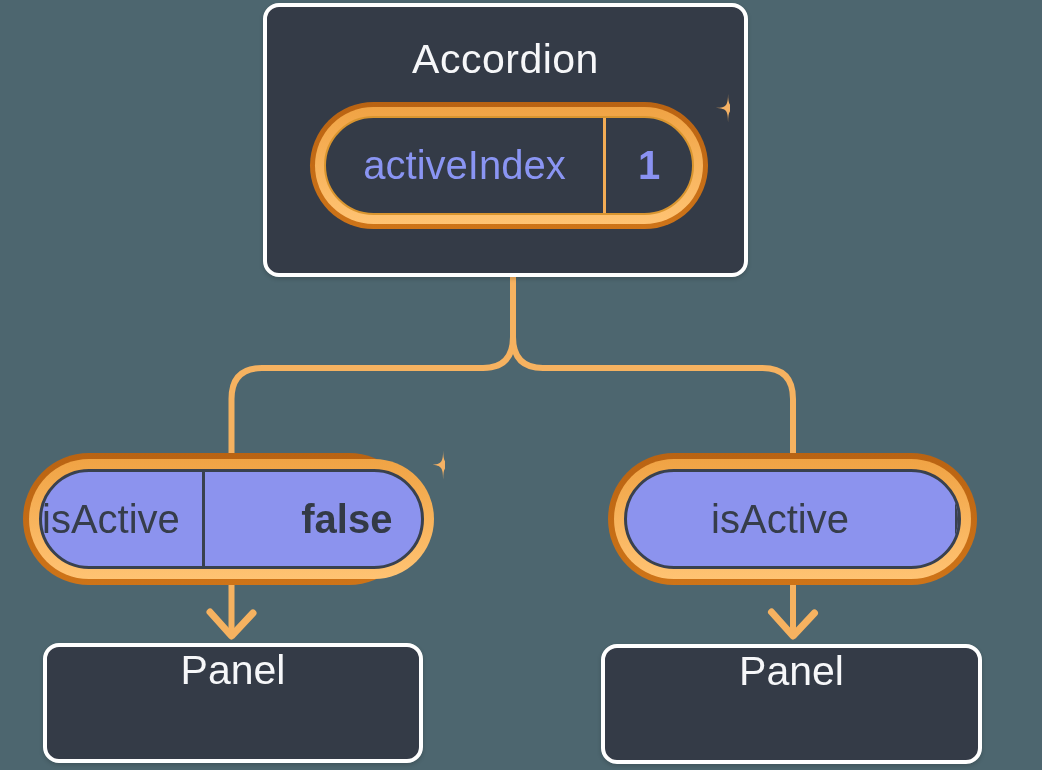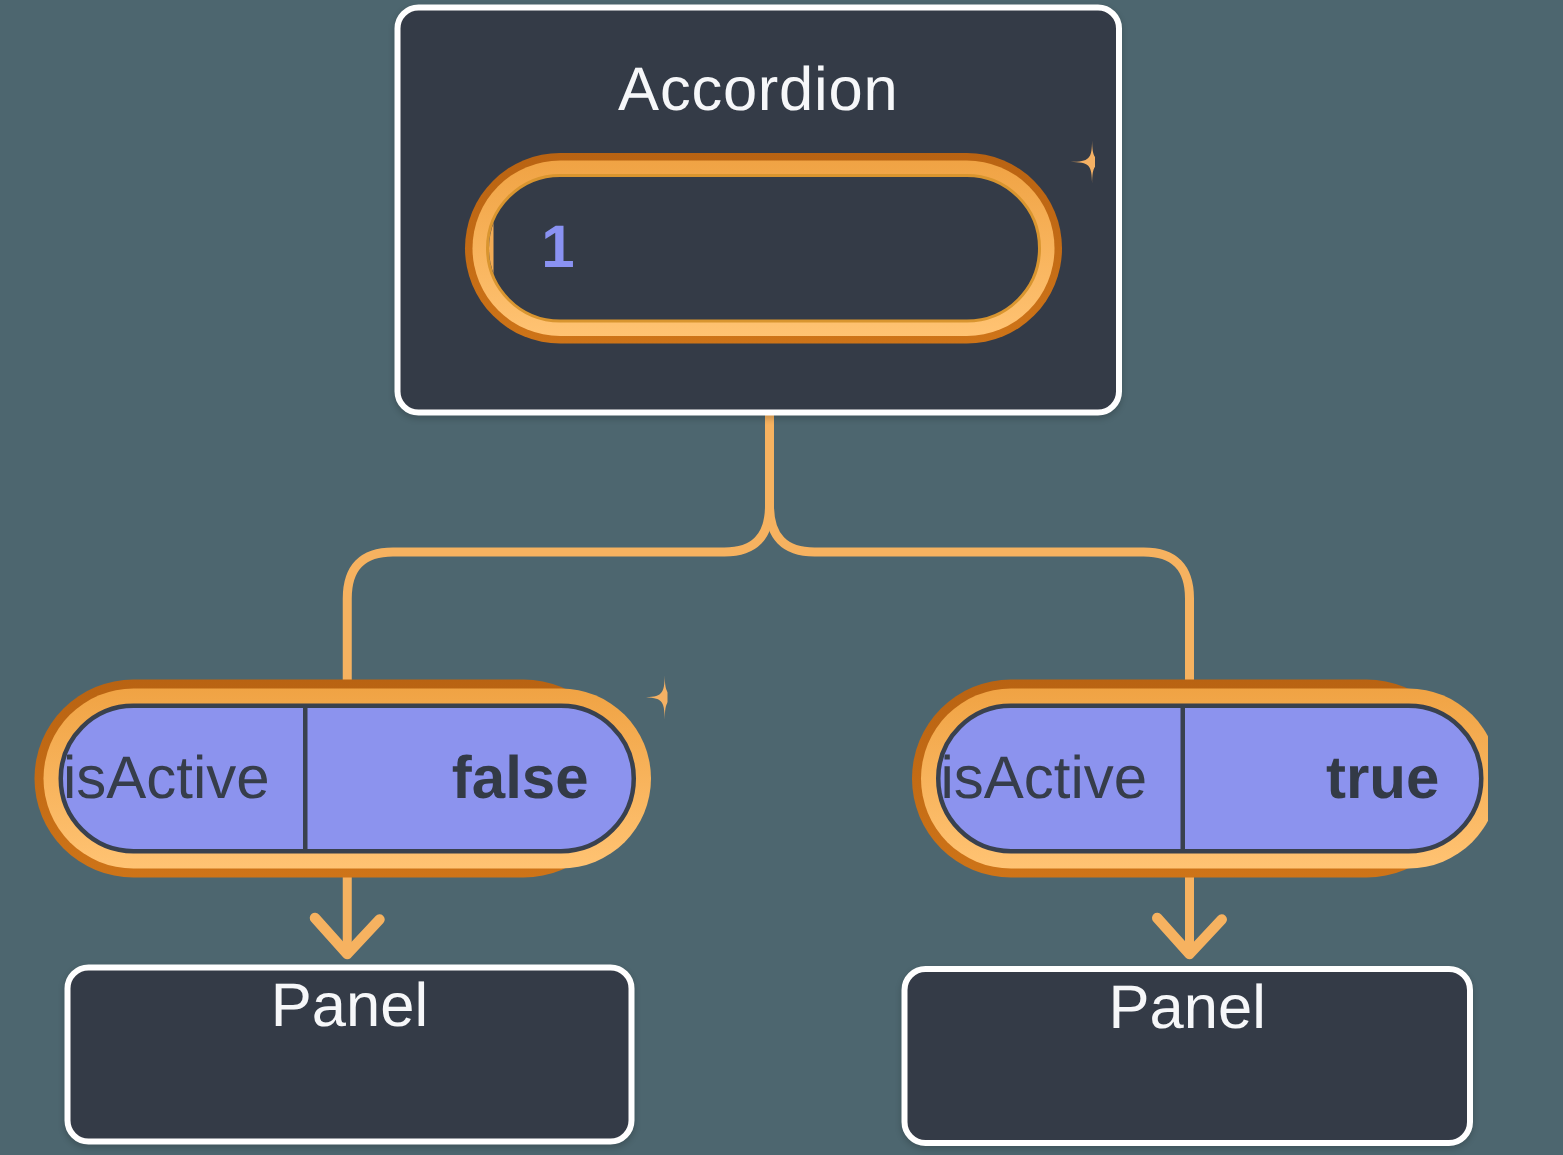--- a/index.html
+++ b/index.html
@@ -89,20 +89,21 @@
   </svg>
 
   <div class="card" style="left:263px;top:3px;width:485px;height:274px;">
     <div class="card-title" style="top:29px;">Accordion</div>
   </div>
 
   <div class="state">
     <div class="pill-outer" style="left:310px;top:102px;width:398px;height:127px;">
       <div class="pill-band">
         <div class="pill-inner">
+          <div class="cell-label">activeIndex</div>
           <div class="divider"></div>
           <div class="cell-value">1</div>
         </div>
       </div>
     </div>
   </div>
 
   <div class="prop">
     <div class="pill-outer" style="left:23px;top:453px;width:392px;height:132px;">
       <div class="pill-band">
@@ -114,21 +115,20 @@
       </div>
     </div>
   </div>
 
   <div class="prop">
     <div class="pill-outer" style="left:608px;top:453px;width:369px;height:132px;">
       <div class="pill-band">
         <div class="pill-inner">
           <div class="cell-label">isActive</div>
           <div class="divider"></div>
-          <div class="cell-value" style="width:128px;">true</div>
         </div>
       </div>
     </div>
   </div>
 
   <div class="card panel-card" style="left:43px;top:643px;width:380px;height:120px;">
     <span style="color:#F6F7F9;font-size:41px;font-weight:500;">Panel</span>
   </div>
   <div class="card panel-card" style="left:601px;top:644px;width:381px;height:120px;">
     <span style="color:#F6F7F9;font-size:41px;font-weight:500;">Panel</span>

